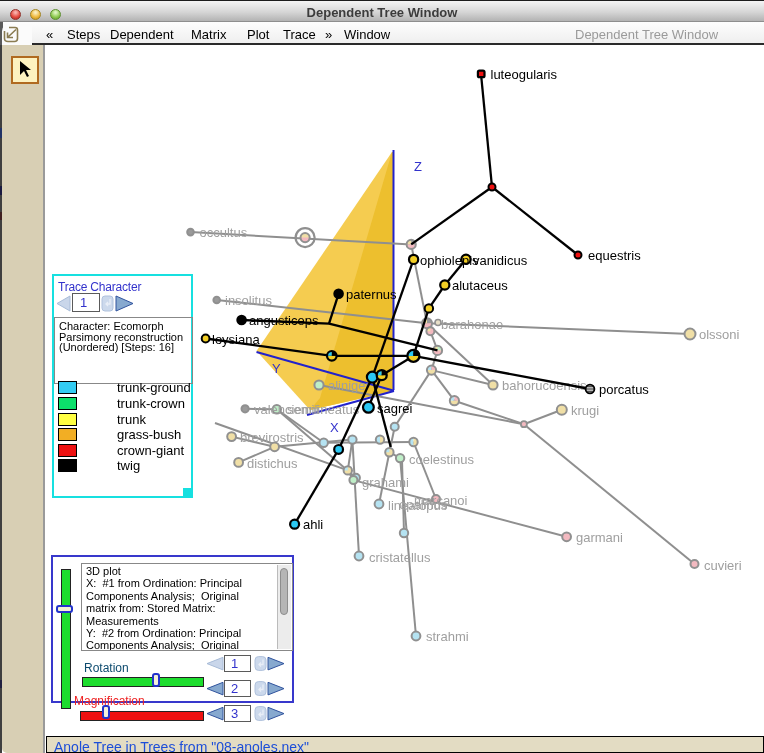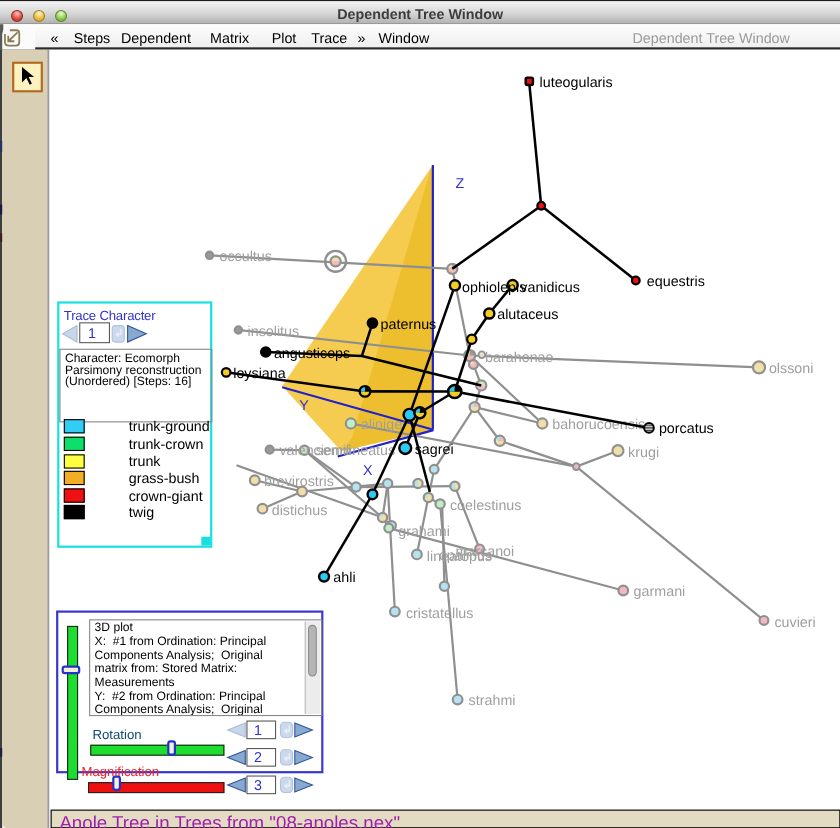--- a/index.html
+++ b/index.html
@@ -17,21 +17,21 @@
 #menubar{position:absolute;left:0;top:22px;width:764px;height:23px;
   background:linear-gradient(#fdfdfd,#efefef);border-bottom:2px solid #2a2a2a;box-sizing:border-box;color:#000;}
 #menuicontab{position:absolute;left:2px;top:2px;width:30px;height:21px;background:#fbfbfb;border-top-left-radius:7px;}
 #menubar .mi{position:absolute;top:5px;font-size:13px;}
 #menr{position:absolute;top:5px;left:575px;font-size:13px;color:#9a9a9a;}
 #sidebar{position:absolute;left:2px;top:45px;width:43px;height:708px;background:#d8cfb4;
   border-right:2px solid #9a9a9a;border-bottom-left-radius:5px;box-sizing:border-box;}
 #leftedge{position:absolute;left:0;top:45px;width:2px;height:708px;background:#3f3f3f;}
 #toolbtn{position:absolute;left:9px;top:11px;width:24px;height:24px;background:#fdf2c0;border:2px solid #b06a20;}
 #statusbar{position:absolute;left:46px;top:736px;width:718px;height:17px;background:#e3dcc3;
-  border:1px solid #000;box-sizing:border-box;font-size:17px;color:#a21caf;z-index:5;}
+  border:1px solid #000;box-sizing:border-box;font-size:14px;color:#1d4ed8;z-index:5;}
 #statusbar span{position:absolute;left:7px;top:1.5px;}
 #plot{position:absolute;left:0;top:0;z-index:1;}
 
 #trace{position:absolute;left:52px;top:274px;width:141px;height:224px;background:#fff;
   border:2px solid #16e0e0;box-sizing:border-box;z-index:3;}
 #trace .tc{position:absolute;left:4px;top:4px;color:#3333cc;font-size:12px;letter-spacing:-0.2px;}
 #tnum{position:absolute;left:18px;top:17px;width:19px;height:17px;background:#fff;border:1.5px solid #5a5a5a;
   color:#3333cc;font-size:13px;text-align:left;padding-left:7px;line-height:17px;}
 #tinfo{position:absolute;left:0px;top:41px;width:139px;height:67px;border:1px solid #888;box-sizing:border-box;
   font-size:11px;line-height:10.7px;padding:3px 0 0 4px;color:#000;}

